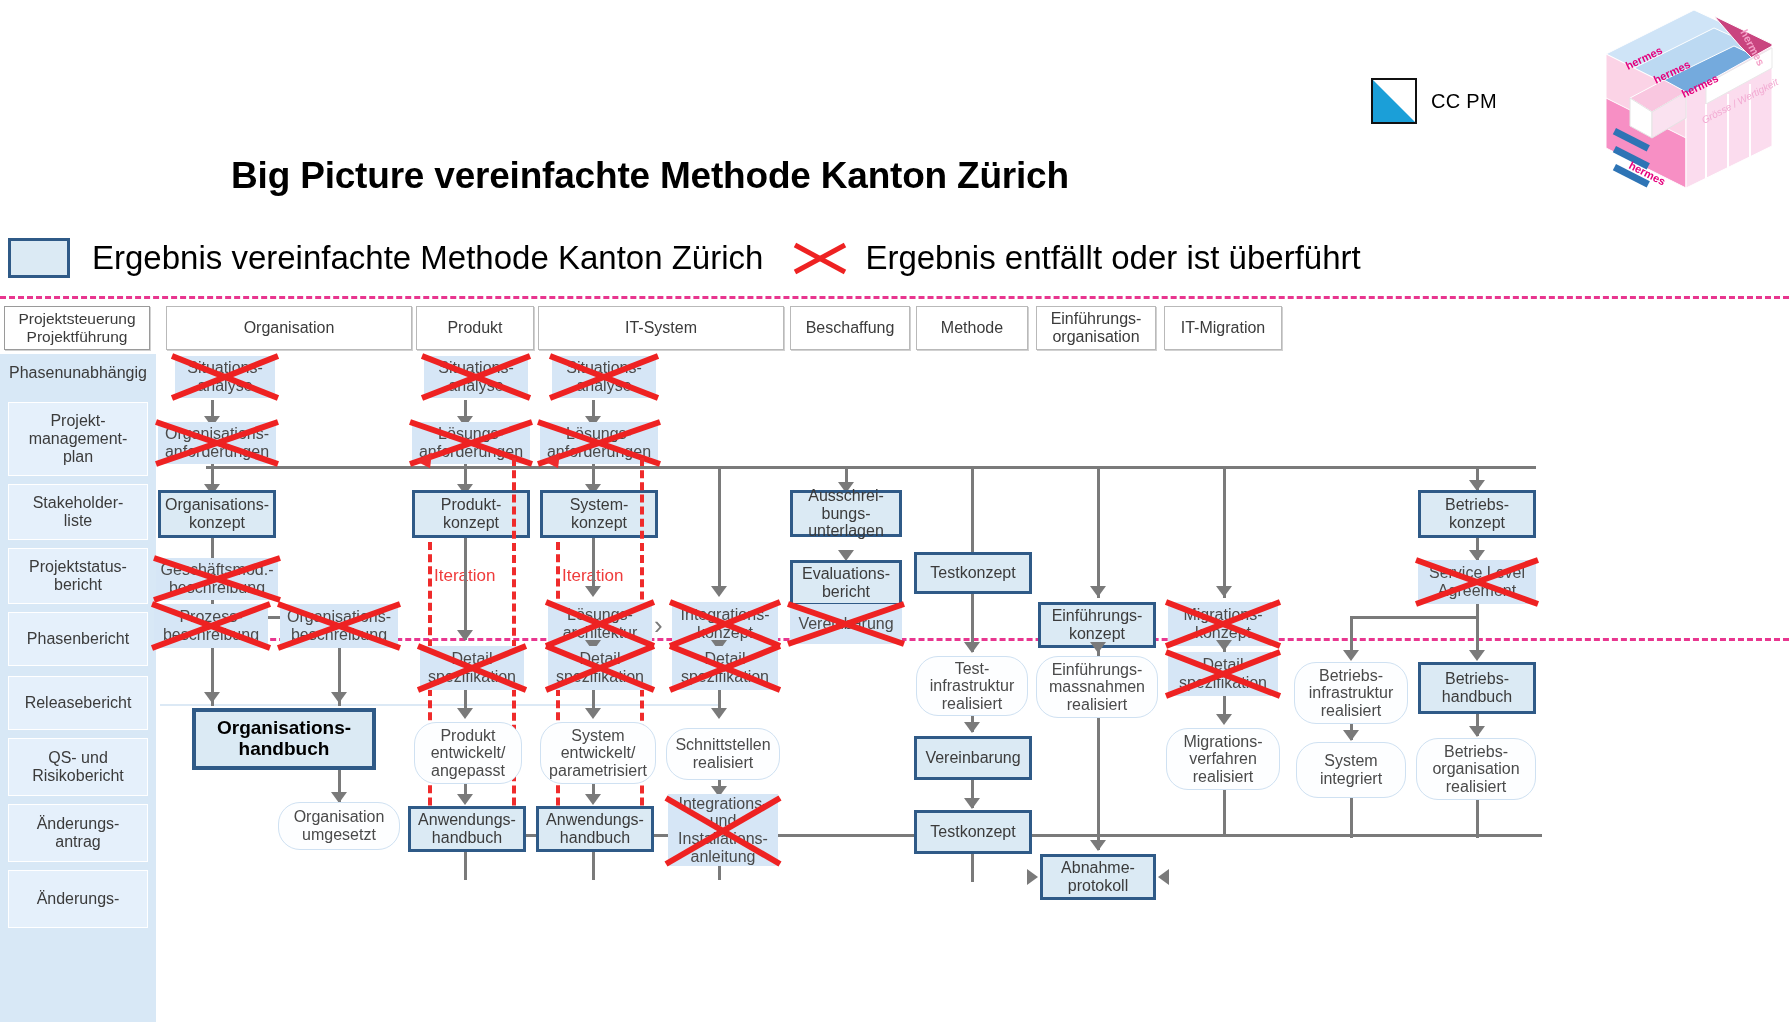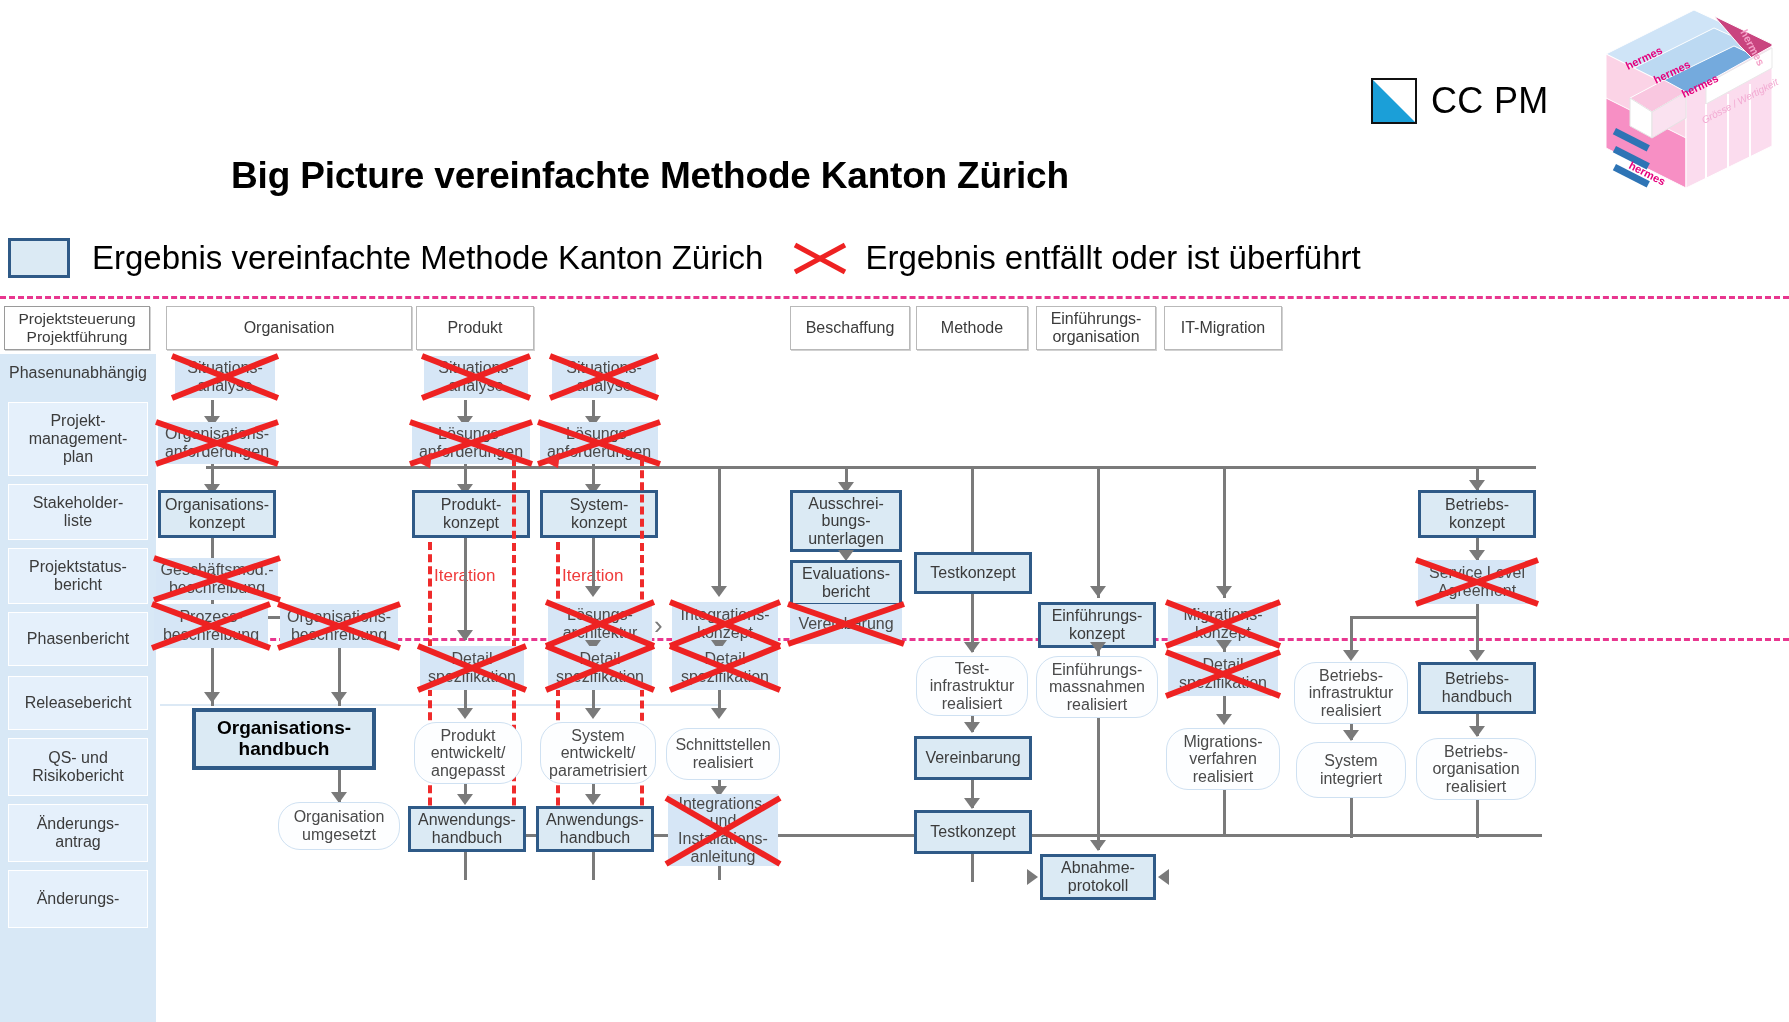--- a/index.html
+++ b/index.html
@@ -9,21 +9,21 @@
     font-family:"Liberation Sans", sans-serif;
     overflow:hidden;
     position:relative;
   }
   .stage{position:absolute;left:0;top:0;width:1789px;height:1022px;}
 
   
   .cc-pm{position:absolute;left:1371px;top:78px;display:flex;align-items:center;gap:14px;}
   .cc-pm-mark{width:42px;height:42px;border:2px solid #111;background:
      linear-gradient(to bottom left, #ffffff 0 49.6%, #1b9fd8 50.4% 100%);}
-  .cc-pm-label{font-size:36px;color:#000;letter-spacing:.3px;}
+  .cc-pm-label{font-size:20px;color:#000;letter-spacing:.3px;}
 
   .cube{position:absolute;left:1594px;top:6px;width:186px;height:186px;}
 
   .main-title{
     position:absolute;left:0;top:155px;width:1300px;text-align:center;
     font-size:37px;font-weight:bold;color:#000;letter-spacing:-.2px;
   }
 
   .legend{position:absolute;left:8px;top:232px;width:1560px;height:52px;display:flex;align-items:center;}
   .legend-swatch{width:56px;height:34px;background:#dbeaf4;border:3px solid #2f5a87;}
@@ -158,20 +158,21 @@
   </div>
 
   <div class="diagram">
 
     <div class="dash-line" style="top:2px;"></div>
     <div class="dash-line" style="top:344px;"></div>
 
     <div class="colhdr first" style="left:4px;  top:12px; width:146px; height:44px;">Projektsteuerung<br>Projektführung</div>
     <div class="colhdr" style="left:166px;top:12px; width:246px; height:44px;">Organisation</div>
     <div class="colhdr" style="left:416px;top:12px; width:118px; height:44px;">Produkt</div>
+    <div class="colhdr" style="left:538px;top:12px; width:246px; height:44px;">IT-System</div>
     <div class="colhdr" style="left:790px;top:12px; width:120px; height:44px;">Beschaffung</div>
     <div class="colhdr" style="left:916px;top:12px; width:112px; height:44px;">Methode</div>
     <div class="colhdr" style="left:1036px;top:12px;width:120px; height:44px;">Einführungs-<br>organisation</div>
     <div class="colhdr" style="left:1164px;top:12px;width:118px; height:44px;">IT-Migration</div>
 
     <div class="sideband"></div>
     <div class="side-top">Phasenunabhängig</div>
     <div class="side-item" style="top:190px;height:56px;">Stakeholder-<br>liste</div>
     <div class="side-item" style="top:108px;height:74px;">Projekt-<br>management-<br>plan</div>
     <div class="side-item" style="top:254px;height:56px;">Projektstatus-<br>bericht</div>
@@ -366,21 +367,21 @@
     <div class="node n-plain" style="left:668px;top:500px;width:110px;height:72px;">Integrations-<br>und<br>Installations-<br>anleitung</div>
     <svg class="xout" style="left:660px;top:498px;" width="126" height="78">
         <line x1="6" y1="6" x2="120" y2="72" stroke="#ee2222" stroke-width="6"></line>
         <line x1="120" y1="6" x2="6" y2="72" stroke="#ee2222" stroke-width="6"></line>
       </svg>
     <div class="conn v" style="left:718px;top:572px;height:14px;"></div>
 
     <div class="conn v" style="left:845px;top:174px;height:22px;"></div>
     <div class="arrow" style="left:838px;top:188px;"></div>
 
-    <div class="node n-kept" style="left:790px;top:196px;width:112px;height:62px;">Ausschrei-<br>bungs-<br>unterlagen</div>
+    <div class="node n-kept" style="left:790px;top:196px;width:112px;height:47px;">Ausschrei-<br>bungs-<br>unterlagen</div>
     <div class="arrow" style="left:838px;top:256px;"></div>
     <div class="node n-kept" style="left:790px;top:266px;width:112px;height:46px;">Evaluations-<br>bericht</div>
     <div class="conn v" style="left:845px;top:312px;height:14px;"></div>
     <div class="arrow" style="left:838px;top:316px;"></div>
 
     <div class="node n-plain" style="left:790px;top:310px;width:112px;height:40px;">Vereinbarung</div>
     <svg class="xout" style="left:782px;top:304px;" width="128" height="52">
         <line x1="6" y1="6" x2="122" y2="46" stroke="#ee2222" stroke-width="6"></line>
         <line x1="122" y1="6" x2="6" y2="46" stroke="#ee2222" stroke-width="6"></line>
       </svg>

